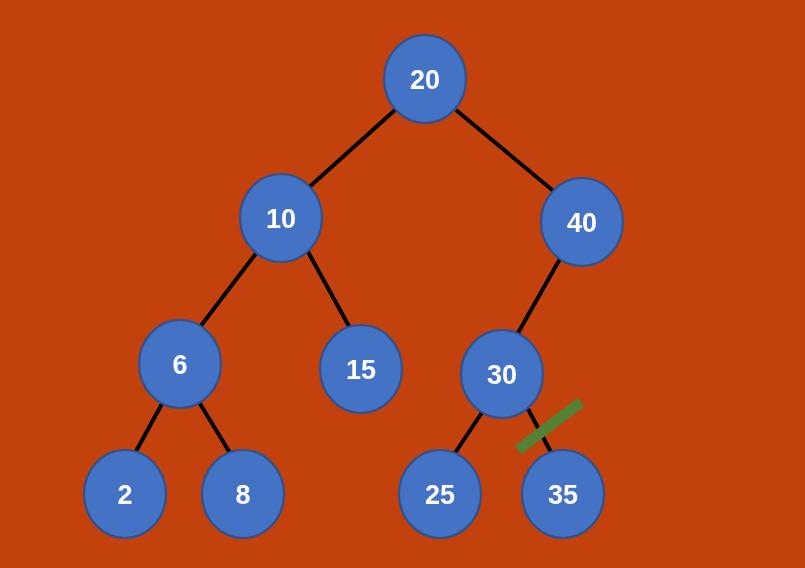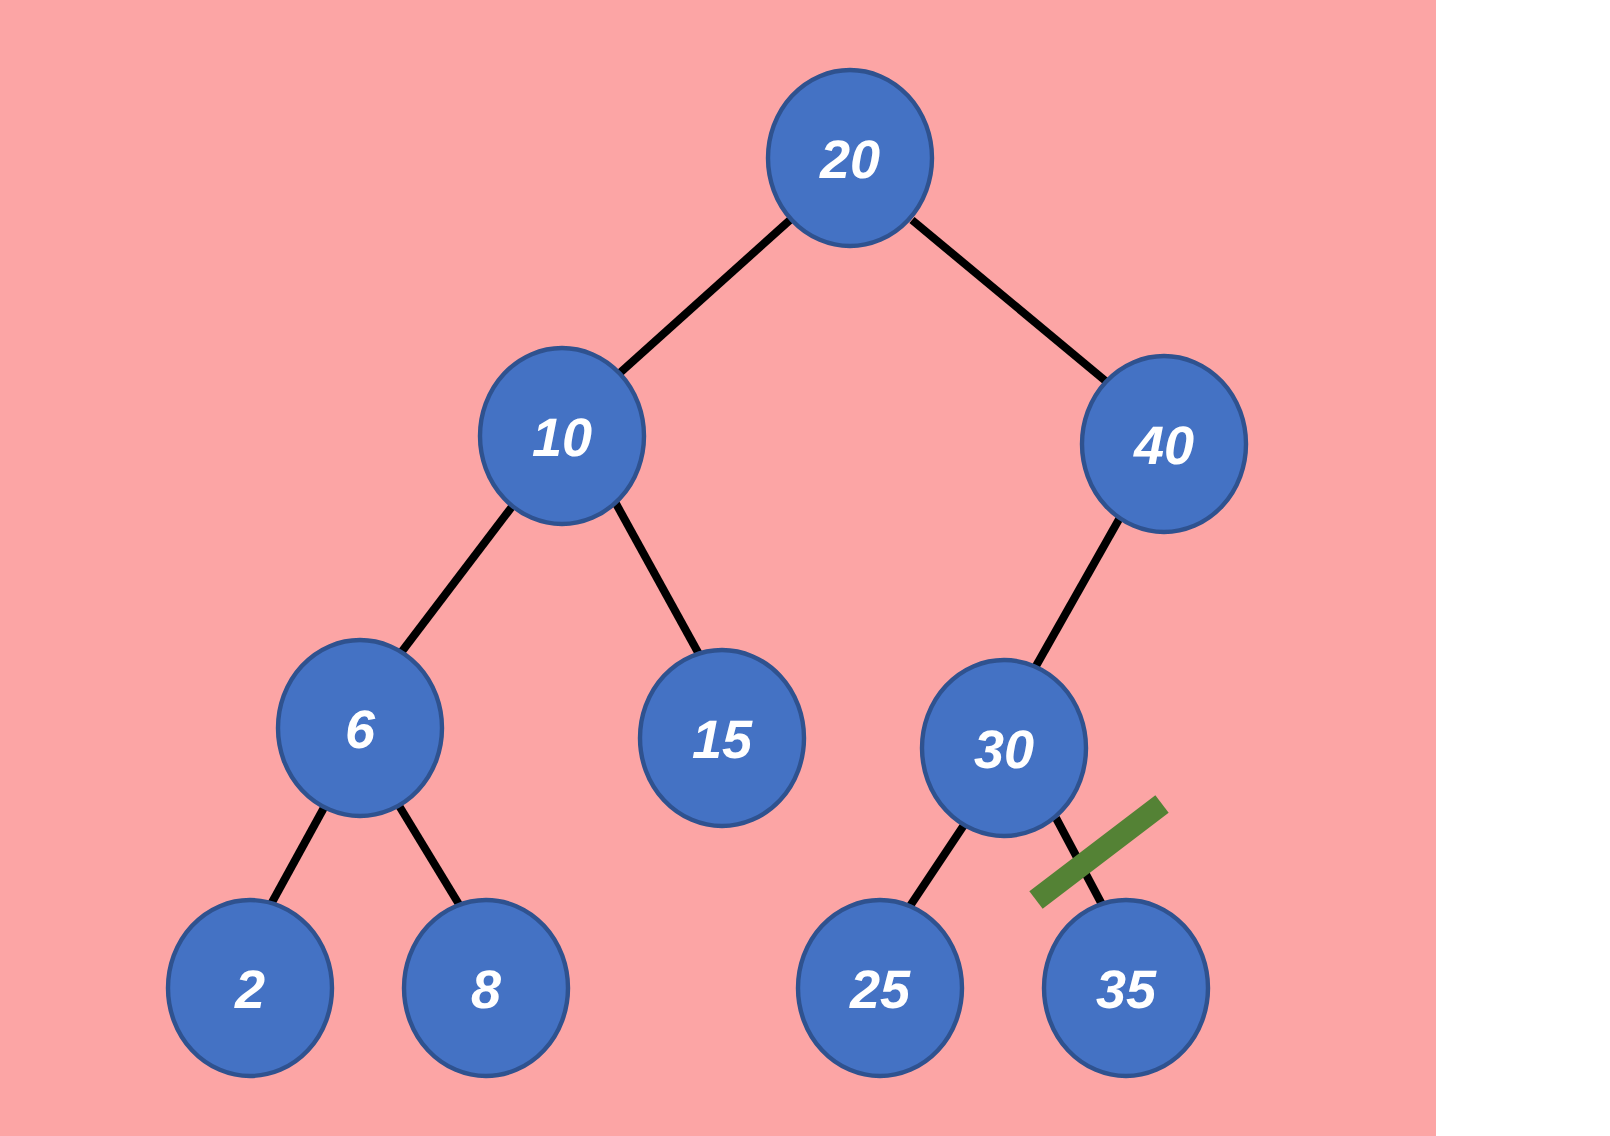--- a/index.html
+++ b/index.html
@@ -6,25 +6,24 @@
   html, body {
     margin: 0;
     padding: 0;
     background: #ffffff;
   }
   body {
     font-family: "Liberation Sans", sans-serif;
   }
   #canvas {
     position: relative;
-    width: 718px;
+    width: 805px;
     height: 568px;
-    background: #fca5a5;
+    background: #c2410c;
     overflow: hidden;
-    font-style: italic;
   }
   #tree-svg {
     position: absolute;
     left: 0;
     top: 0;
     width: 805px;
     height: 568px;
   }
   .edge-line {
     stroke: #000000;

